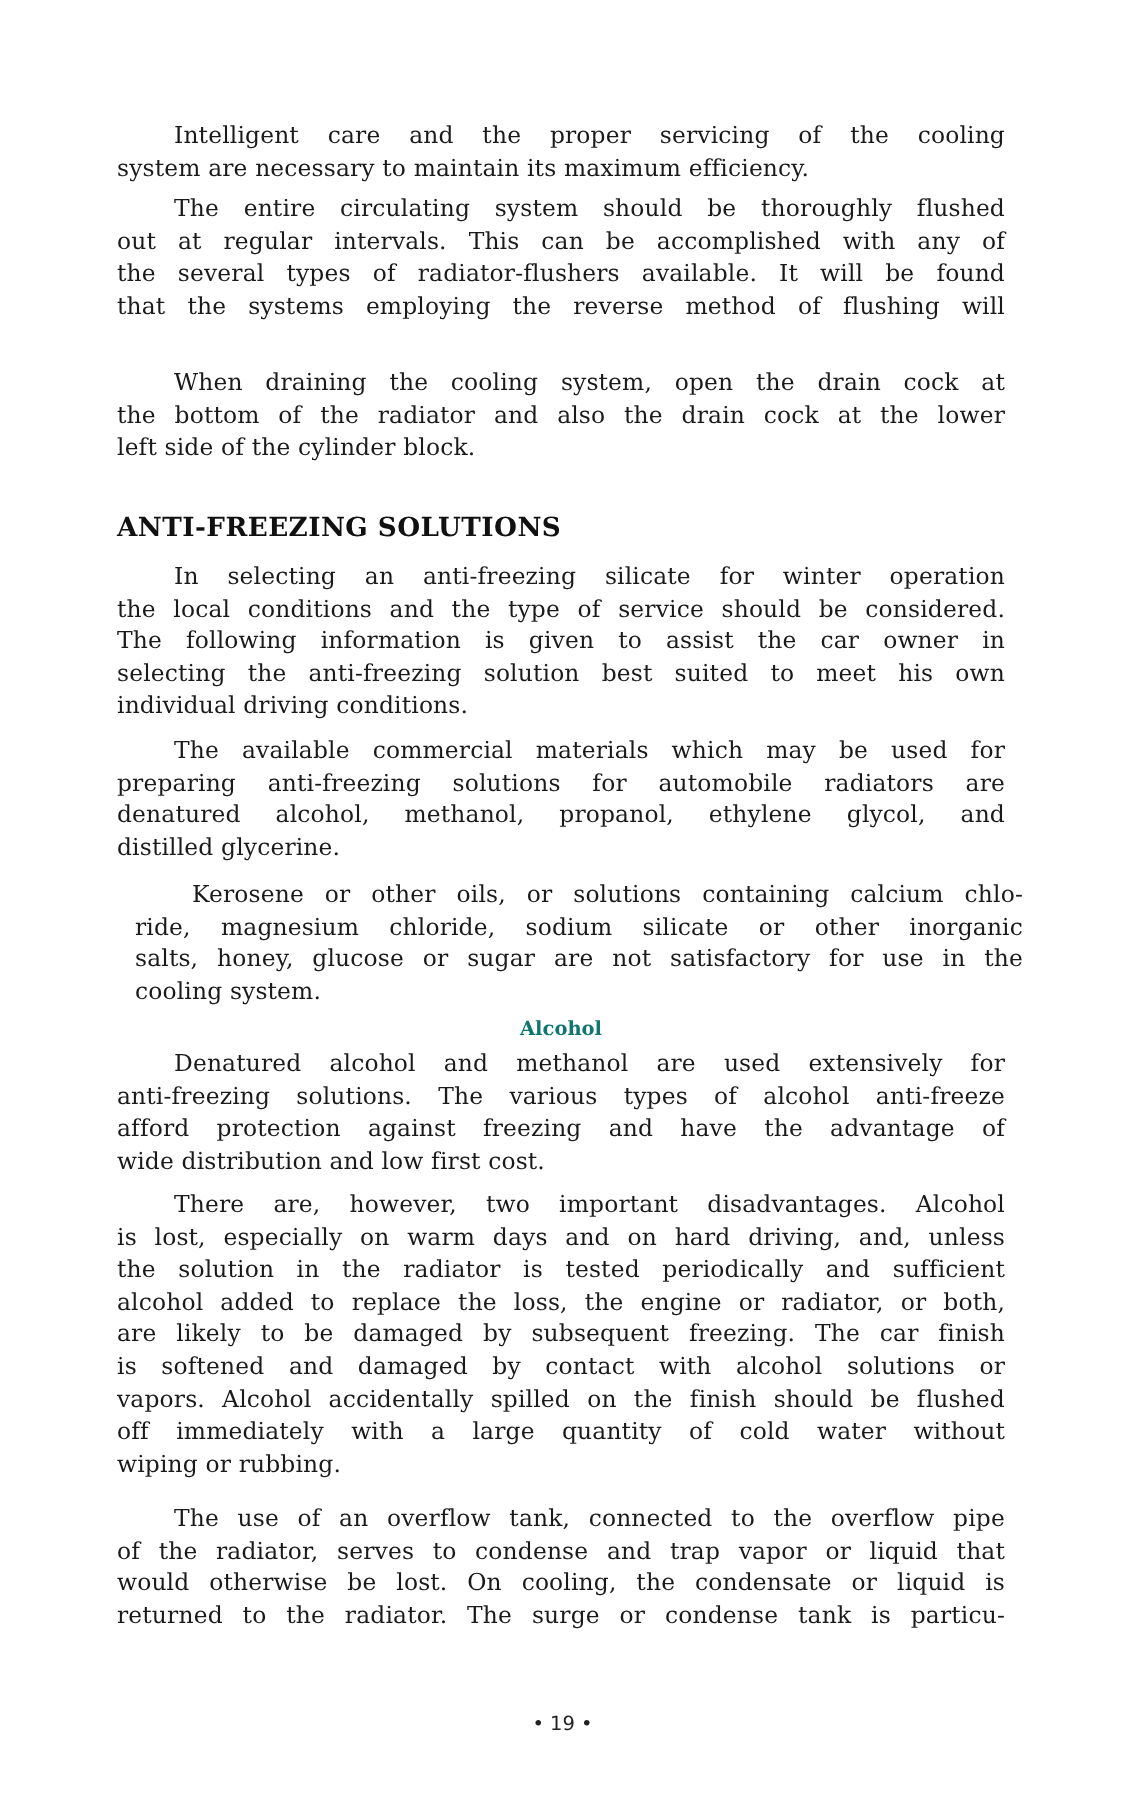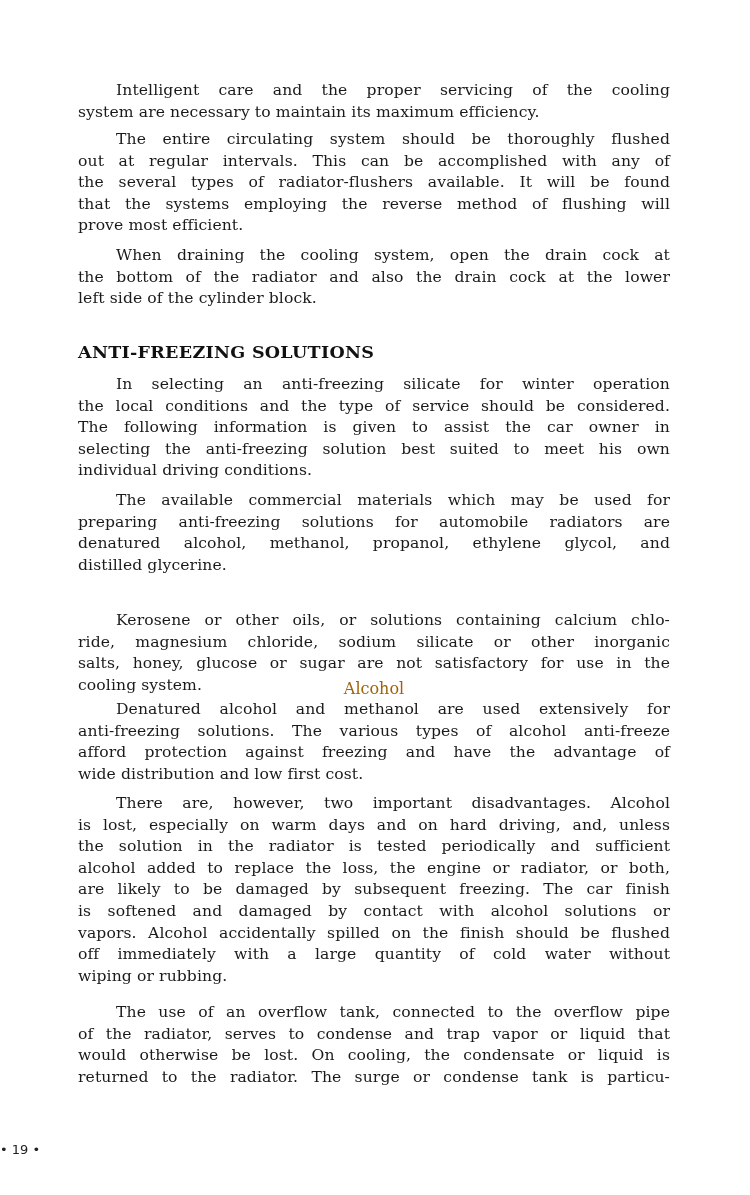--- a/index.html
+++ b/index.html
@@ -19,44 +19,43 @@
     .line.first { padding-left: 38px; }
     .line.last { text-align-last: left; }
     .heading {
       position: absolute; left: 78px; width: 592px; top: 342px;
       text-align: left; font-family: "DejaVu Serif", "Liberation Serif", serif;
       font-weight: bold; font-size: 17.5px; letter-spacing: 0.3px;
       color: #111;
     }
     .subheading {
       position: absolute; left: 78px; width: 592px; top: 679px;
-      text-align: center; font-weight: normal; font-size: 16px;
-      font-family: "DejaVu Serif", "Liberation Serif", serif; color: #a16207;
+      text-align: center; font-weight: bold; font-size: 13px;
+      font-family: "DejaVu Serif", "Liberation Serif", serif; color: #0f766e;
     }
     .page-number {
       position: absolute; left: 0; width: 750px; top: 1142px;
-      text-align: left; font-family: "DejaVu Sans", "Liberation Sans", sans-serif;
+      text-align: center; font-family: "DejaVu Sans", "Liberation Sans", sans-serif;
       font-size: 13px; color: #222;
     }
   </style>
 </head>
 <body>
 
 <div class="page">
   <div id="intro">
       <div class="para" style="top: 80px;">
         <span class="line first">Intelligent care and the proper servicing of the cooling</span>
         <span class="line last">system are necessary to maintain its maximum efficiency.</span>
       </div>
       <div class="para" style="top: 129px;">
         <span class="line first">The entire circulating system should be thoroughly flushed</span>
         <span class="line">out at regular intervals. This can be accomplished with any of</span>
         <span class="line">the several types of radiator-flushers available. It will be found</span>
         <span class="line">that the systems employing the reverse method of flushing will</span>
-        <span class="line last">prove most efficient.</span>
       </div>
       <div class="para" style="top: 245px;">
         <span class="line first">When draining the cooling system, open the drain cock at</span>
         <span class="line">the bottom of the radiator and also the drain cock at the lower</span>
         <span class="line last">left side of the cylinder block.</span>
       </div>
     </div>
   <div class="heading">ANTI-FREEZING SOLUTIONS</div>
   <div id="section">
       <div class="para" style="top: 374px;">
@@ -65,21 +64,21 @@
         <span class="line">The following information is given to assist the car owner in</span>
         <span class="line">selecting the anti-freezing solution best suited to meet his own</span>
         <span class="line last">individual driving conditions.</span>
       </div>
       <div class="para" style="top: 490px;">
         <span class="line first">The available commercial materials which may be used for</span>
         <span class="line">preparing anti-freezing solutions for automobile radiators are</span>
         <span class="line">denatured alcohol, methanol, propanol, ethylene glycol, and</span>
         <span class="line last">distilled glycerine.</span>
       </div>
-      <div class="para" style="top: 610px;">
+      <div class="para" style="top: 586px; margin-left: 12px;">
         <span class="line first">Kerosene or other oils, or solutions containing calcium chlo-</span>
         <span class="line">ride, magnesium chloride, sodium silicate or other inorganic</span>
         <span class="line">salts, honey, glucose or sugar are not satisfactory for use in the</span>
         <span class="line last">cooling system.</span>
       </div>
     </div>
   <div class="subheading">Alcohol</div>
   <div id="alcohol">
       <div class="para" style="top: 699px;">
         <span class="line first">Denatured alcohol and methanol are used extensively for</span>

